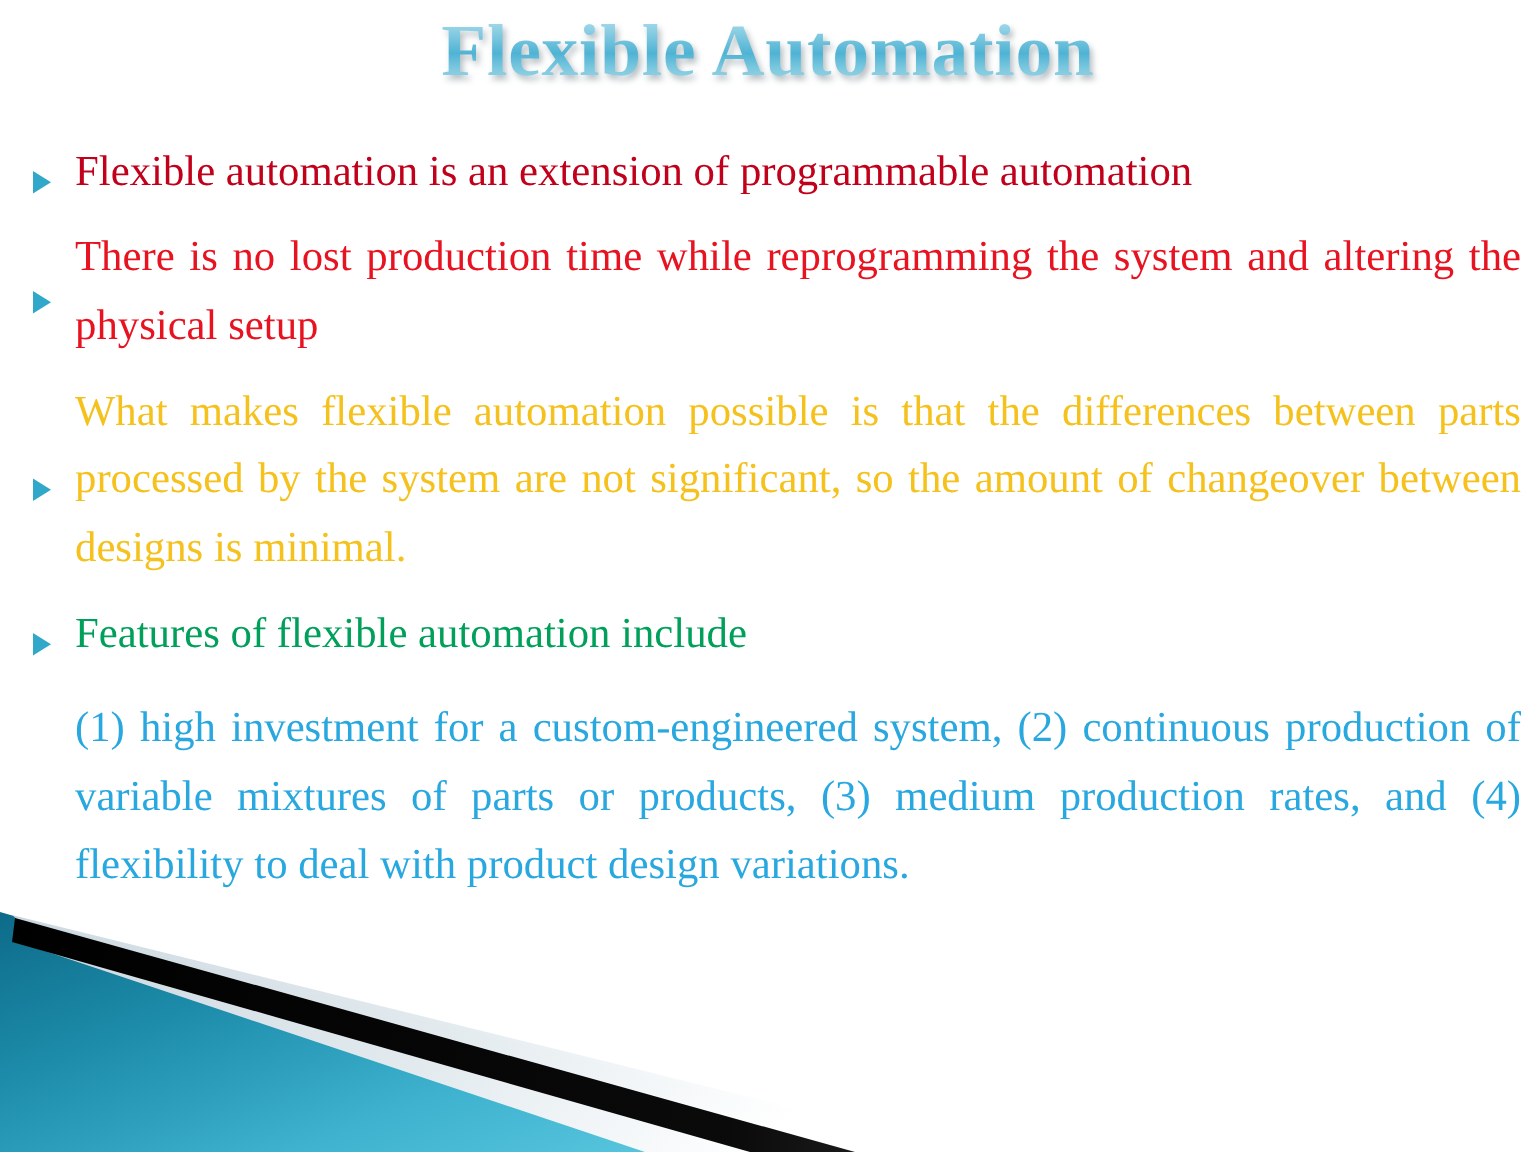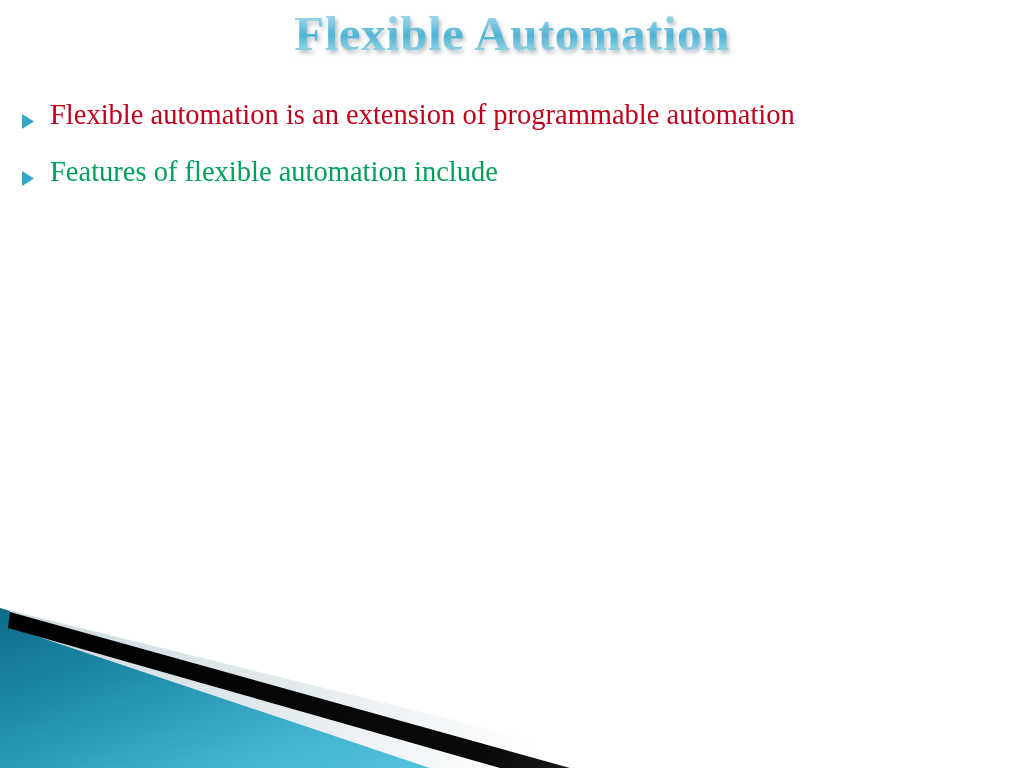--- a/index.html
+++ b/index.html
@@ -140,31 +140,51 @@
 
     <div class="bullet-row">
       <span class="bullet-marker">
         <svg width="16" height="17" viewBox="0 0 16 17" xmlns="http://www.w3.org/2000/svg">
           <polygon points="2,1 14,8.5 2,16" fill="#31a8c9"></polygon>
         </svg>
       </span>
       <span class="bullet-text" style="color:#c1001b">Flexible automation is an extension of programmable automation</span>
     </div>
 
+    <div class="bullet-row">
+      <span class="bullet-marker">
+        <svg width="16" height="17" viewBox="0 0 16 17" xmlns="http://www.w3.org/2000/svg">
+          <polygon points="2,1 14,8.5 2,16" fill="#31a8c9"></polygon>
+        </svg>
+      </span>
+      <span class="bullet-text" style="color:#e81320">There is no lost production time while reprogramming the system and altering the physical setup</span>
+    </div>
 
+    <div class="bullet-row">
+      <span class="bullet-marker">
+        <svg width="16" height="17" viewBox="0 0 16 17" xmlns="http://www.w3.org/2000/svg">
+          <polygon points="2,1 14,8.5 2,16" fill="#31a8c9"></polygon>
+        </svg>
+      </span>
+      <span class="bullet-text" style="color:#f5c11c">What makes flexible automation possible is that the differences between parts processed by the system are not significant, so the amount of changeover between designs is minimal.</span>
+    </div>
 
     <div class="bullet-row" style="margin-top:12px;margin-bottom:4px;">
       <span class="bullet-marker">
         <svg width="16" height="17" viewBox="0 0 16 17" xmlns="http://www.w3.org/2000/svg">
           <polygon points="2,1 14,8.5 2,16" fill="#31a8c9"></polygon>
         </svg>
       </span>
       <span class="bullet-text" style="color:#00a05a">Features of flexible automation include</span>
     </div>
 
+    <div class="plain-row">
+      <span class="plain-spacer"></span>
+      <span class="plain-text" style="color:#29a8e0">(1) high investment for a custom-engineered system, (2) continuous production of variable mixtures of parts or products, (3) medium production rates, and (4) flexibility to deal with product design variations.</span>
+    </div>
 
   </div>
 
   <svg class="decor-layer over" viewBox="0 0 760 180" preserveAspectRatio="none" xmlns="http://www.w3.org/2000/svg">
 
     <polygon points="8,22 600,168 604,176 20,32" fill="url(#grayGrad)" opacity="0.98"></polygon>
     <polygon points="8,22 600,168 600,178 560,180 8,34" fill="url(#grayGrad)" opacity="0.0"></polygon>
 
     <polygon points="12,26 608,172 604,180 430,180 12,40" fill="url(#grayGrad)"></polygon>
 

